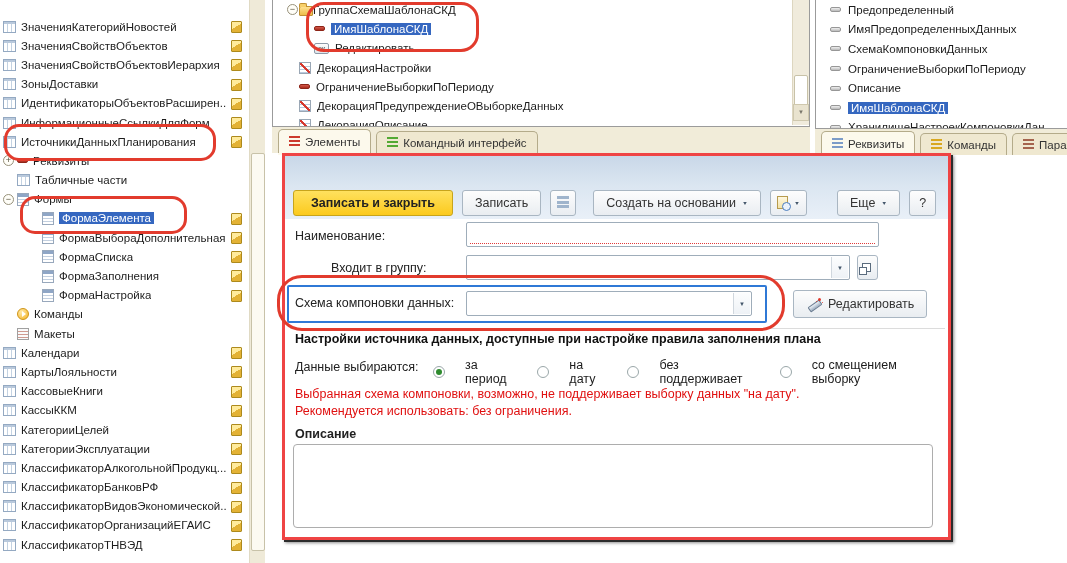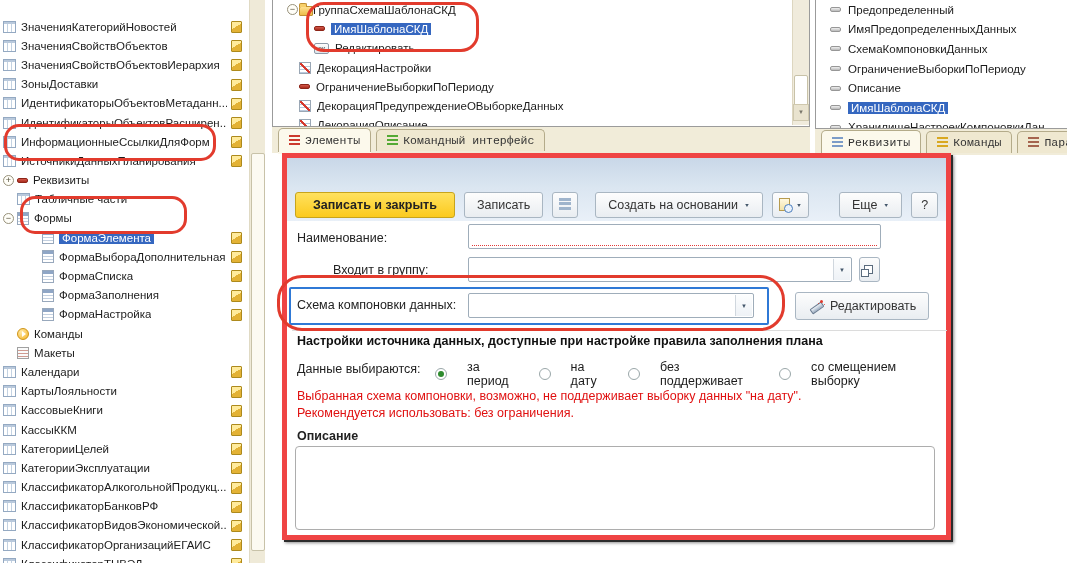--- a/index.html
+++ b/index.html
@@ -57,32 +57,32 @@
   
   .mid-panel{position:absolute;left:272px;top:0;width:538px;height:153px;}
   .mid-content{position:absolute;left:0;top:0;width:538px;height:127px;background:#fff;border:1px solid #9b9b9b;border-top:none;box-sizing:border-box;overflow:hidden;}
   .mrow{position:relative;height:19.3px;display:flex;align-items:center;white-space:nowrap;font-size:11.5px;padding-left:14px;}
   .sp12{width:12px;flex:none;display:flex;align-items:center;} .sp15{width:15px;flex:none;}
   .mid-scroll{position:absolute;left:519px;top:0;width:16px;height:125px;background:#f0ebdc;border-left:1px solid #ddd6c0;}
   .mid-scroll .thumb{position:absolute;left:1px;width:12px;top:75px;height:29px;background:#fff;border:1px solid #c8c2a8;border-radius:2px;}
   .mid-scroll .sbtn{position:absolute;left:0px;width:14px;top:104px;height:15px;background:#e9e3cf;border:1px solid #cfc8ae;
     font-size:6px;line-height:14px;text-align:center;color:#78756a;}
   
-  .tabbar{position:absolute;background:#f1ecd9;display:flex;align-items:center;padding-left:6px;box-sizing:border-box;font-family:Liberation Mono, monospace;}
+  .tabbar{position:absolute;background:#f1ecd9;display:flex;align-items:flex-end;padding-left:6px;box-sizing:border-box;}
   .tab{display:inline-flex;align-items:center;gap:5px;height:21px;padding:0 10px;margin-right:5px;
        border:1px solid #b4ab8a;border-bottom:none;border-radius:5px 5px 0 0;background:#efe8d0;font-size:11.5px;color:#333;flex:none;}
   .tab.active{background:#fcf9ec;height:23px;box-shadow:0 2px 0 #fcf9ec;}
   
   .attr-panel{position:absolute;left:815px;top:0;width:252px;height:155px;}
   .attr-content{position:absolute;left:0;top:0;width:252px;height:129px;background:#fff;border:1px solid #9b9b9b;border-top:none;border-right:none;box-sizing:border-box;overflow:hidden;}
   .arow{height:19.6px;display:flex;align-items:center;white-space:nowrap;font-size:11.5px;padding-left:14px;}
   .arow .lbl{margin-left:7px;}
   
   .form-panel{position:absolute;left:282px;top:153px;width:669px;height:387px;background:#fff;
-    border:5px solid #ef4444;box-shadow:2px 2px 0 #2c2c2c,3px 3px 3px rgba(0,0,0,.45);box-sizing:border-box;}
+    border:3px solid #ef4444;box-shadow:2px 2px 0 #2c2c2c,3px 3px 3px rgba(0,0,0,.45);box-sizing:border-box;}
   .form-header{position:absolute;left:0;top:0;right:0;height:30px;background:linear-gradient(#c9d7e8,#dbe6f1);}
   .form-toolbar{position:absolute;left:0;top:30px;right:0;height:33px;background:linear-gradient(#dbe6f1,#e9f0f8);
     display:flex;align-items:center;padding-left:8px;gap:9px;}
   .btn{height:26px;background:linear-gradient(#fdfdfd,#e9edf1);border:1px solid #a9b6c2;border-radius:3px;
        font-size:12.5px;color:#333;display:inline-flex;align-items:center;padding:0 12px;gap:6px;box-sizing:border-box;flex:none;}
   .btn-primary{background:linear-gradient(#ffe15e,#fbca1e);border-color:#c7a41c;font-weight:bold;color:#222;padding:0 17px;}
   .caret{font-size:6px;color:#44576b;transform:scaleY(.9);}
   .iconbtn{padding:0 6px;}
   .flabel{position:absolute;font-size:12.5px;color:#222;}
   .input{position:absolute;height:25px;background:#fff;border:1px solid #9fadba;border-radius:2px;box-sizing:border-box;}
@@ -122,25 +122,20 @@
       <span class="lbl">ЗначенияСвойствОбъектовИерархия</span>
       <span class="cube"></span>
     </div>
   <div class="trow pl0">
       <span class="ic ic-table"></span>
       <span class="lbl">ЗоныДоставки</span>
       <span class="cube"></span>
     </div>
   <div class="trow pl0">
       <span class="ic ic-table"></span>
-      <span class="lbl">ИдентификаторыОбъектовМетаданн...</span>
-      <span class="cube"></span>
-    </div>
-  <div class="trow pl0">
-      <span class="ic ic-table"></span>
       <span class="lbl">ИдентификаторыОбъектовРасширен...</span>
       <span class="cube"></span>
     </div>
   <div class="trow pl0">
       <span class="ic ic-table"></span>
       <span class="lbl">ИнформационныеСсылкиДляФорм</span>
       <span class="cube"></span>
     </div>
   <div class="trow pl0">
       <span class="ic ic-table"></span>

